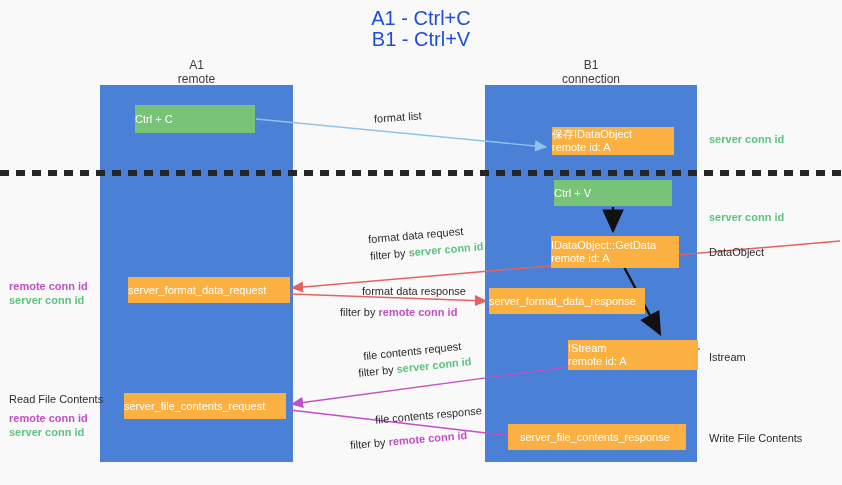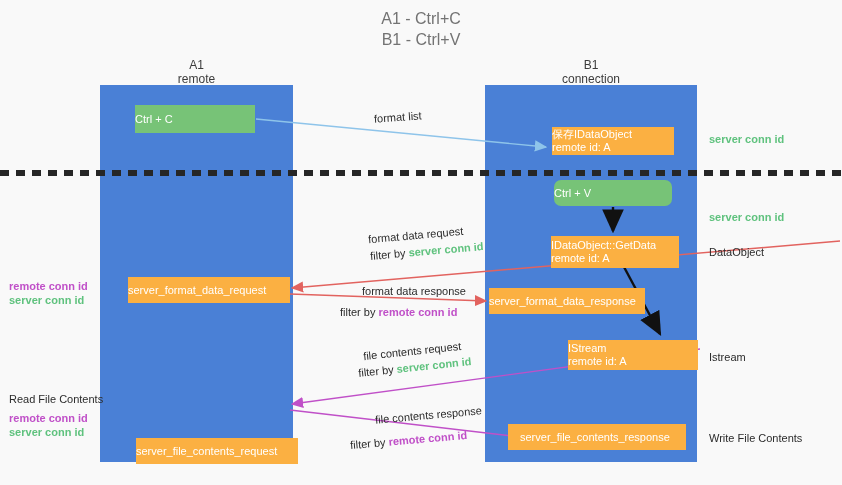--- a/index.html
+++ b/index.html
@@ -8,21 +8,21 @@
     background:#f9f9f9;
     font-family:"Liberation Sans","DejaVu Sans",sans-serif;
     overflow:hidden;
     position:relative;
   }
   #stage{position:absolute;left:0;top:0;width:842px;height:485px;}
   svg#wires{position:absolute;left:0;top:0;width:842px;height:485px;pointer-events:none;}
 
   .title{
     position:absolute;left:0;top:8px;width:842px;text-align:center;
-    font-size:16px;color:#737373;line-height:21px;
+    font-size:20px;color:#1d4ed8;line-height:21px;
   }
 
   .lane{
     position:absolute;background:#4a80d6;
   }
   .laneA{left:100px;top:85px;width:193px;height:377px;}
   .laneB{left:485px;top:85px;width:212px;height:377px;}
 
   .lane-head{
     position:absolute;text-align:center;font-size:12px;color:#3c3c3c;
@@ -36,26 +36,26 @@
   .node{
     position:absolute;display:flex;align-items:flex-start;justify-content:center;
     flex-direction:column;color:#ffffff;font-size:11px;line-height:13px;
     text-align:center;box-sizing:border-box;
   }
   .node.green{background:#77c377;}
   .node.orange{background:#fbb042;}
 
   .n-ctrlc{left:135px;top:105px;width:120px;height:28px;}
   .n-save {left:552px;top:127px;width:122px;height:28px;}
-  .n-ctrlv{left:554px;top:180px;width:118px;height:26px;border-radius:7px;}
+  .n-ctrlv{left:554px;top:180px;width:118px;height:26px;}
   .n-getdata{left:551px;top:236px;width:128px;height:32px;}
   .n-fdreq {left:128px;top:277px;width:162px;height:26px;}
   .n-fdresp{left:489px;top:288px;width:156px;height:26px;}
   .n-istream{left:568px;top:340px;width:130px;height:30px;}
-  .n-fcreq {left:136px;top:393px;width:162px;height:26px;margin-top:45px;}
+  .n-fcreq {left:124px;top:393px;width:162px;height:26px;}
   .n-fcresp{left:508px;top:424px;width:178px;height:26px;padding-left:12px;}
 
   .edge-lbl{
     position:absolute;font-size:11px;color:#2b2b2b;white-space:nowrap;
     line-height:13px;
   }
   .edge-lbl .g{color:#5fc27e;font-weight:bold;}
   .edge-lbl .m{color:#c050c8;font-weight:bold;}
 
   .side-lbl{

